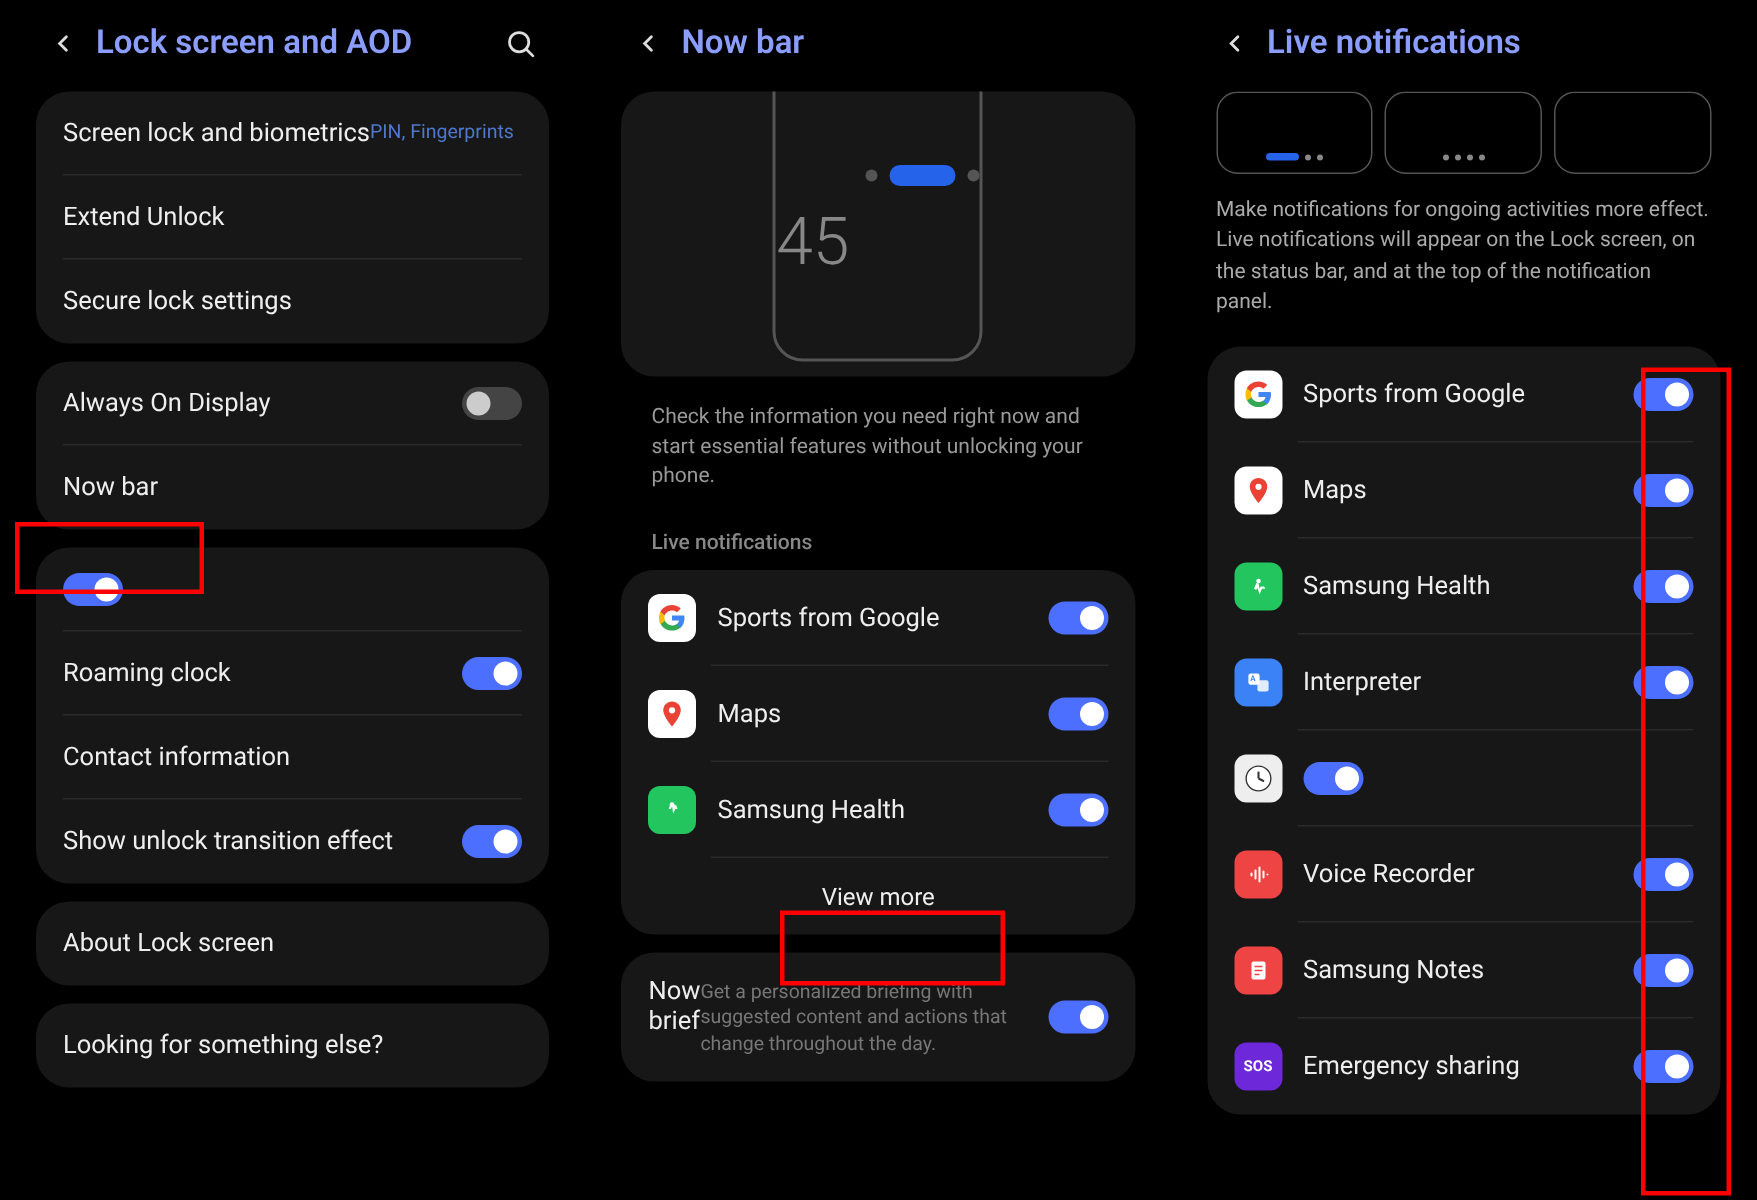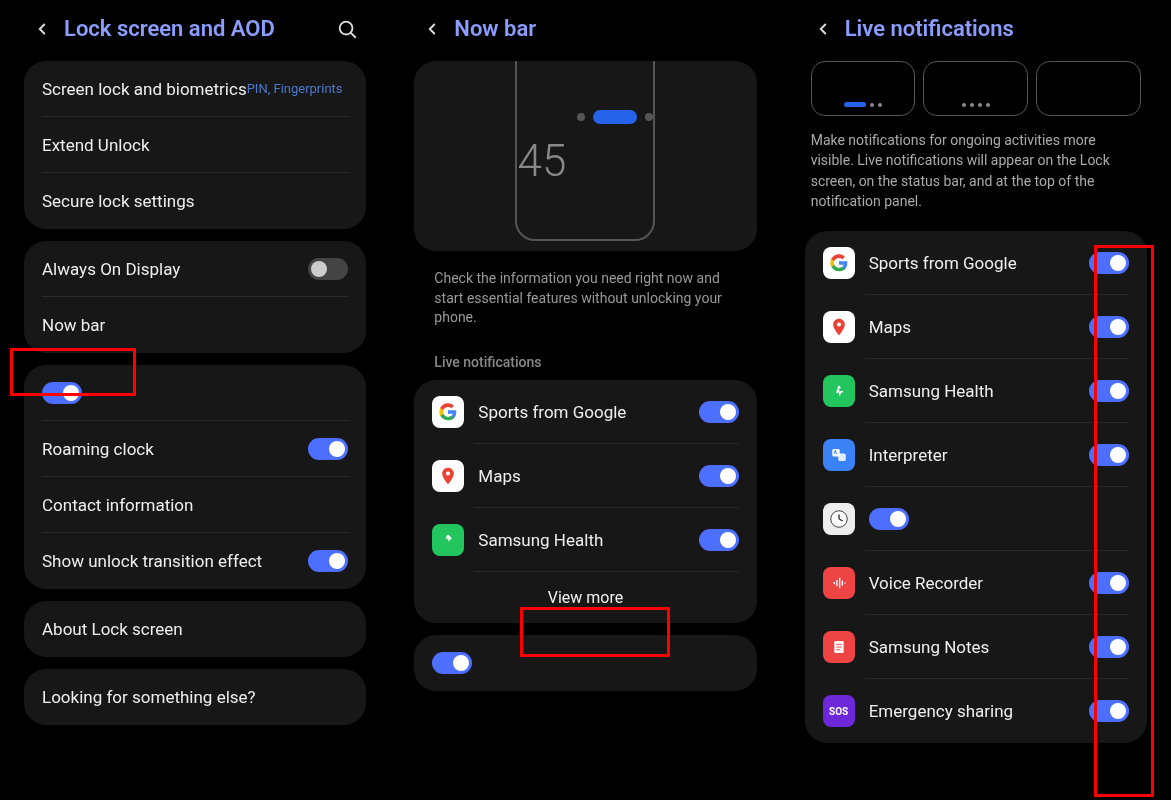--- a/index.html
+++ b/index.html
@@ -379,20 +379,24 @@
       <div class="row-main">
           <span class="row-label">Samsung Health</span>
         </div>
       <div class="toggle toggle-on"></div>
     </div>
     <div class="view-more">View more</div>
   </div>
 
   <div class="card">
     <div class="row">
+      <div class="row-main">
+        <span class="row-label">Now brief</span>
+        <span class="now-brief-desc">Get a personalized briefing with suggested content and actions that change throughout the day.</span>
+      </div>
       <div class="toggle toggle-on"></div>
     </div>
   </div>
 </div>
 
 <div class="panel">
   <div class="header">
     <span class="back-icon">
       <svg width="18" height="18" viewBox="0 0 24 24" fill="none" stroke="#ddd" stroke-width="2.5" stroke-linecap="round">
           <polyline points="15 18 9 12 15 6"></polyline>
@@ -409,21 +413,21 @@
     </div>
     <div class="mini-card">
       <div class="mini-dot"></div>
       <div class="mini-dot"></div>
       <div class="mini-dot"></div>
       <div class="mini-dot"></div>
     </div>
     <div class="mini-card"></div>
   </div>
 
-  <div class="info-text">Make notifications for ongoing activities more visible. Live notifications will appear on the Lock screen, on the status bar, and at the top of the notification panel.</div>
+  <div class="info-text">Make notifications for ongoing activities more effect. Live notifications will appear on the Lock screen, on the status bar, and at the top of the notification panel.</div>
 
   <div class="card">
     <div class="row row-sep row-sep-indent">
       <div class="app-icon ic-google">
         <svg width="20" height="20" viewBox="0 0 24 24">
             <path fill="#4285F4" d="M22 12c0-.7-.1-1.4-.2-2H12v4h5.6c-.3 1.3-1 2.4-2.1 3.1v2.6h3.4C21 17.8 22 15.1 22 12z"></path>
             <path fill="#34A853" d="M12 22c2.8 0 5.2-.9 6.9-2.5l-3.4-2.6c-.9.6-2.1 1-3.5 1-2.7 0-5-1.8-5.8-4.3H2.7v2.7C4.4 19.8 8 22 12 22z"></path>
             <path fill="#FBBC05" d="M6.2 13.6c-.2-.6-.3-1.3-.3-2s.1-1.4.3-2V7H2.7C2 8.5 1.6 10.2 1.6 12s.4 3.5 1.1 5l3.5-2.7z"></path>
             <path fill="#EA4335" d="M12 5.9c1.5 0 2.9.5 4 1.5l3-3C17.2 2.7 14.8 1.6 12 1.6 8 1.6 4.4 3.8 2.7 7l3.5 2.7C7 7.7 9.3 5.9 12 5.9z"></path>
           </svg>

